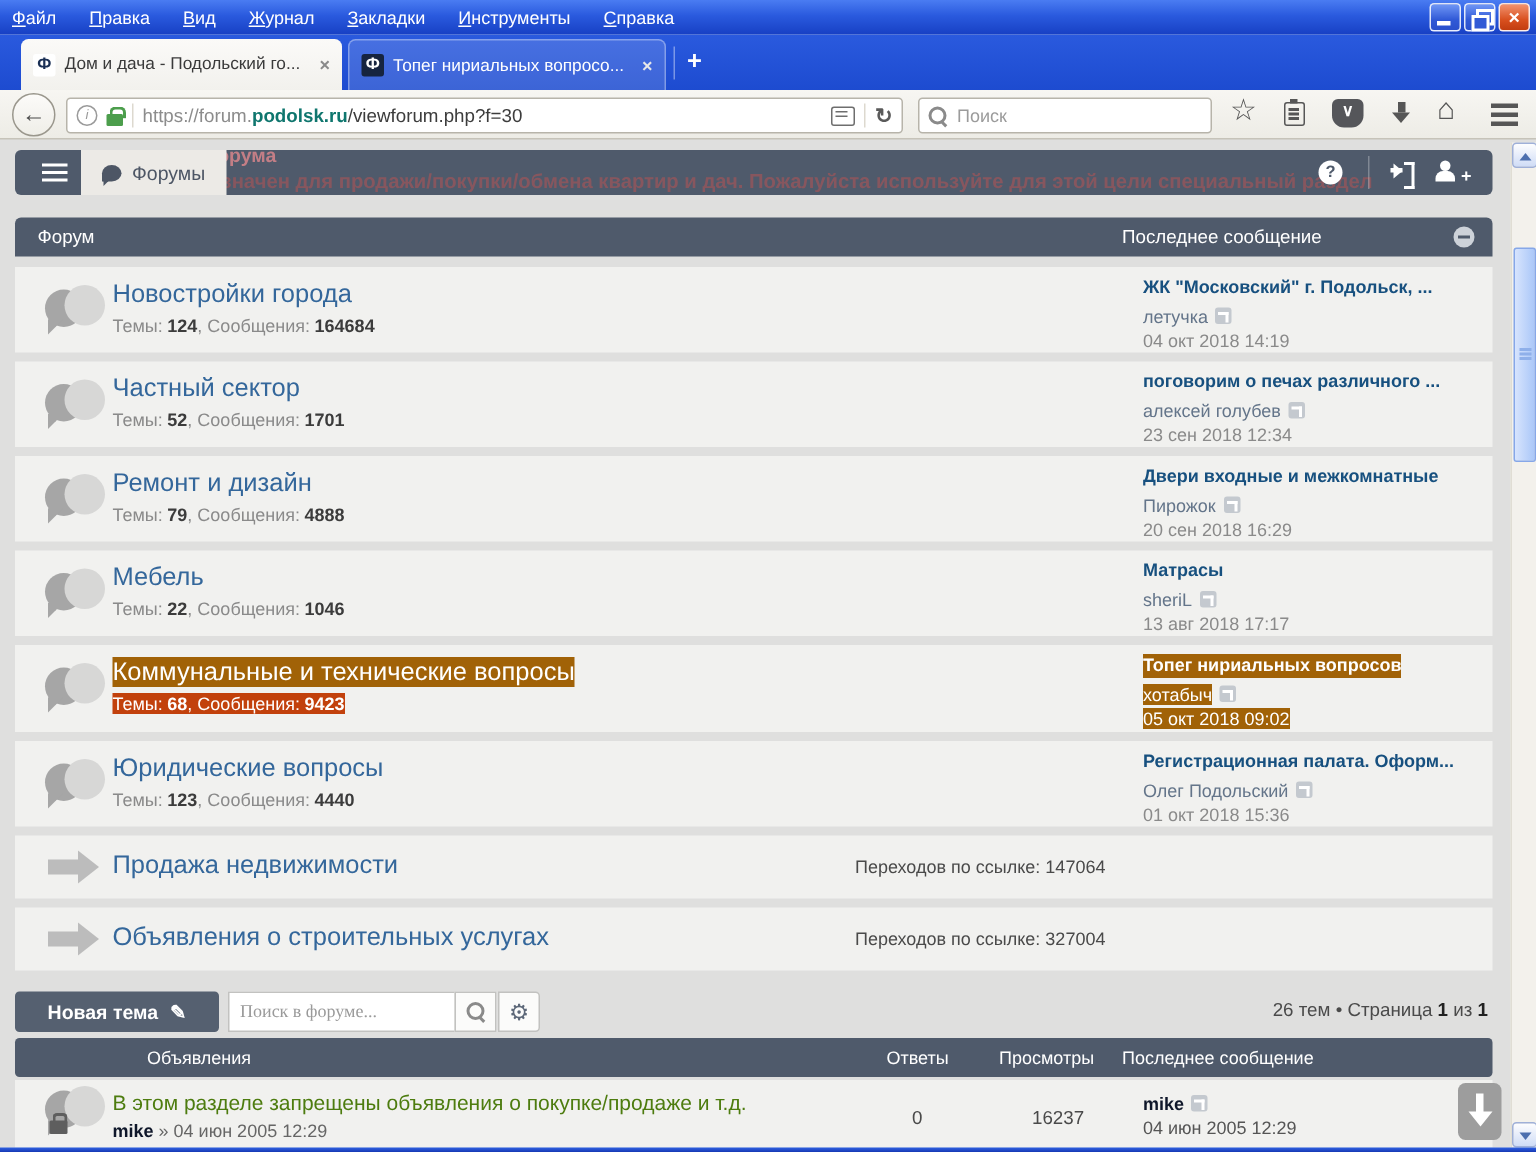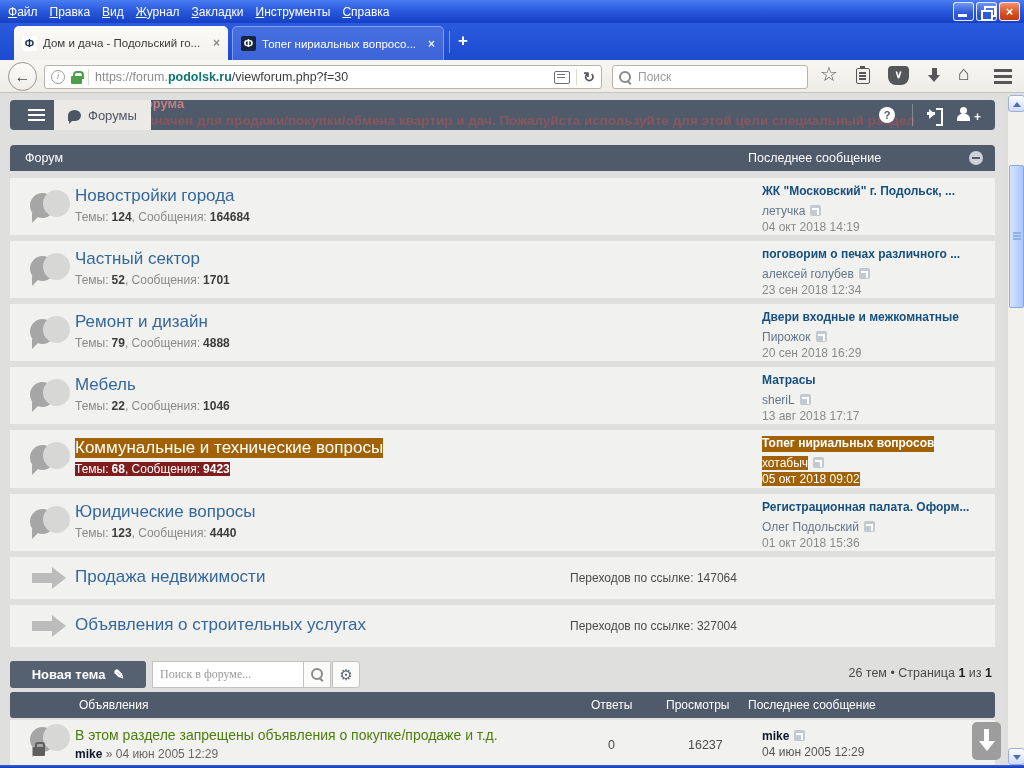--- a/index.html
+++ b/index.html
@@ -2,21 +2,21 @@
 <html><head>
 <meta charset="utf-8">
 <style>
   *{margin:0;padding:0;box-sizing:border-box}
   body{font-family:"Liberation Sans",sans-serif;background:#333}
   #screen{position:relative;width:1024px;height:768px;overflow:hidden;background:#dfdfde;font-family:"Liberation Sans",sans-serif}
 
   
   .titlebar{position:absolute;top:0;left:0;right:0;height:23px;
     background:linear-gradient(#4a7cf2 0%,#2a5ade 45%,#1740c4 100%);display:flex;align-items:center;padding-left:8px}
-  .menu{display:flex;gap:12px}
+  .menu{display:flex;gap:22px}
   .menu .mi{color:#fff;font-size:12px;cursor:default}
   .menu u{text-decoration:underline}
   .winbtns{position:absolute;right:4px;top:2px;display:flex;gap:2px}
   .wb{width:21px;height:19px;border:1px solid rgba(255,255,255,.85);border-radius:3px;
     background:linear-gradient(#6f96f5,#3059d6 60%,#2a50cc);position:relative}
   .wb.close{background:linear-gradient(#f0926f,#d9501f 60%,#c23d10);color:#fff;font-size:13px;font-weight:bold;text-align:center;line-height:17px}
   .wb.min::after{content:"";position:absolute;left:4px;bottom:3px;width:9px;height:3px;background:#fff}
   .wb.rest::after{content:"";position:absolute;left:7px;top:3px;width:8px;height:7px;border:2px solid #fff}
   .wb.rest::before{content:"";position:absolute;left:4px;top:7px;width:8px;height:7px;border:2px solid #fff;background:#3059d6;z-index:1}
 
@@ -109,41 +109,41 @@
   .fstats{position:absolute;left:65px;top:32px;font-size:12px;color:#8a8a8a}
   .fstats b{color:#3c3c3c;font-weight:bold;margin-left:3px}
   .lastcol{position:absolute;left:752px;top:6px;width:228px;font-size:12px;line-height:15.5px}
   .lastcol .topic{font-weight:bold;color:#17507f;white-space:nowrap;display:inline-block;max-width:225px;overflow:hidden}
   .lastcol .user{color:#64758a}
   .lastcol .date{color:#8a8a8a}
   .jump{display:inline-block;width:11px;height:11px;background:#c4c9cf;border-radius:2px;margin-left:5px;position:relative;vertical-align:-1px}
   .jump::after{content:"";position:absolute;left:2px;top:3px;width:5px;height:5px;border-top:2px solid #fff;border-right:2px solid #fff}
   .hl{background:#a16207;color:#fff !important}
   .lastcol .topic.hl,.ftitle.hl{color:#fff}
-  .fstats.selrow,.fstats.selrow b{background:#7f1d1d;color:#fff}
+  .fstats.selrow,.fstats.selrow b{background:#c2410c;color:#fff}
 
   .fatarrow{position:absolute;left:22px;top:50%;margin-top:-11px;width:36px;height:22px}
   .fatarrow::before{content:"";position:absolute;left:0;top:6px;width:20px;height:10px;background:#bcbcbc}
   .fatarrow::after{content:"";position:absolute;left:20px;top:0;border-top:11px solid transparent;border-bottom:11px solid transparent;border-left:14px solid #bcbcbc}
   .ltitle{position:absolute;left:65px;top:50%;transform:translateY(-54%);font-size:17px;color:#34679b}
   .lclicks{position:absolute;left:560px;top:50%;transform:translateY(-50%);font-size:12px;color:#4a4a4a}
 
   .newtopic{position:absolute;left:10px;top:661px;height:27px;width:136px;background:#556070;border-radius:3px;color:#fff;font-size:13px;font-weight:bold;
     display:flex;align-items:center;justify-content:center;gap:8px}
   .fsearch{position:absolute;left:152px;top:661px;width:152px;height:27px;background:#fff;border:1px solid #c2c2c0;display:flex;align-items:center;padding:0 7px}
   .fsearch input{border:none;outline:none;width:100%;font-size:12px;color:#555;font-family:Liberation Serif, serif}
   .fsearch input::placeholder{color:#9a9a9a}
   .sbtn{position:absolute;top:661px;width:28px;height:27px;background:#fbfbfa;border:1px solid #c2c2c0;display:flex;align-items:center;justify-content:center;color:#5d6879;font-size:15px}
   .sbtn.q{left:303px}
   .sbtn.g{left:332px;border-radius:0 3px 3px 0}
   .pager{position:absolute;right:32px;top:666px;font-size:12.5px;color:#4a4a4a}
   .pager b{font-weight:bold;color:#222}
 
   .annhead{position:absolute;left:10px;top:692px;width:985px;height:26px;background:#4f5a6b;border-radius:3px;color:#fff;font-size:12px;display:flex;align-items:center}
-  .annhead .c-title{margin-left:69px}
+  .annhead .c-title{margin-left:88px}
   .annhead .c-rep{position:absolute;left:581px}
   .annhead .c-view{position:absolute;left:656px}
   .annhead .c-last{position:absolute;left:738px}
 
   .annrow{position:absolute;left:10px;top:720px;width:985px;height:45px;background:#f1f1ef}
   .annrow .bubbles{margin-top:-19px}
   .locki{position:absolute;left:23px;top:22px;width:12px;height:14px;z-index:2}
   .locki::before{content:"";position:absolute;left:2px;top:0;width:6px;height:5px;border:2px solid #5e5e5e;border-bottom:none;border-radius:3px 3px 0 0}
   .locki::after{content:"";position:absolute;left:0;top:5px;width:12px;height:9px;background:#5e5e5e;border-radius:1px}
   .atitle{position:absolute;left:65px;top:7px;font-size:14px;color:#4d7c0f;white-space:nowrap}

